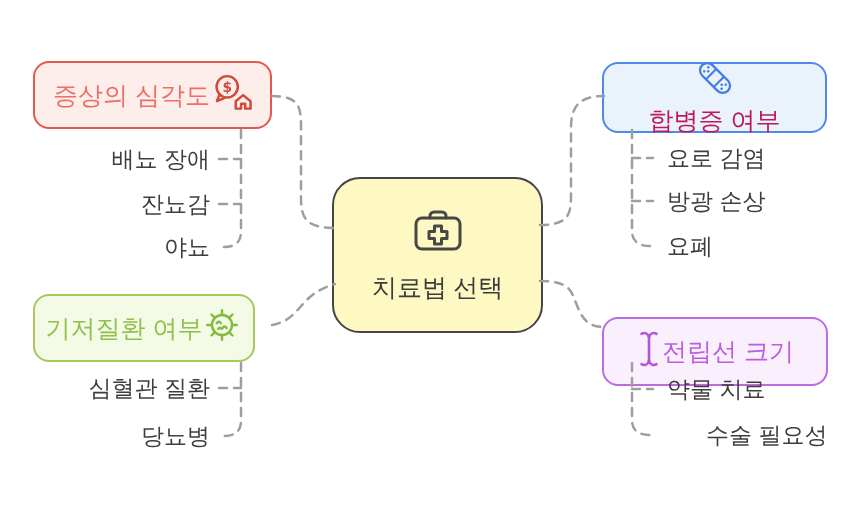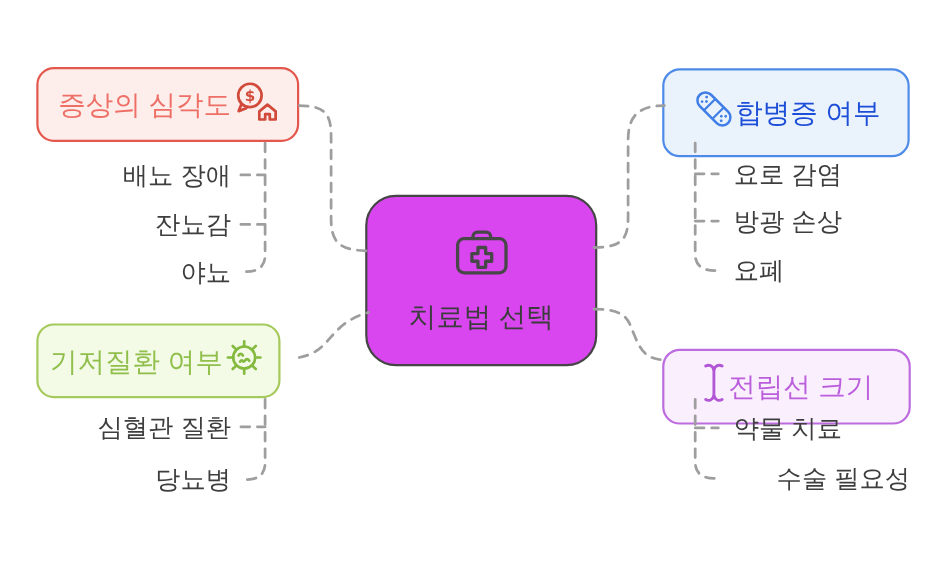--- a/index.html
+++ b/index.html
@@ -20,30 +20,30 @@
     stroke-dasharray:8 7;stroke-linecap:round;
   }
   
   .branch-box{
     position:absolute;z-index:2;
     display:flex;align-items:center;justify-content:center;
     border:2.5px solid;border-radius:16px;box-sizing:border-box;
     font-size:25px;white-space:nowrap;cursor:pointer;
   }
   .box-severity   {left:33px; top:61px;  width:239px;height:68px; background:#fdeeec;border-color:#e4574c;color:#ee6f66;}
-  .box-complic    {left:602px;top:62px;  width:225px;height:81px; background:#eaf2fc;border-color:#4e8be8;color:#1d4ed8;}
+  .box-complic    {left:602px;top:62px;  width:225px;height:71px; background:#eaf2fc;border-color:#4e8be8;color:#be185d;flex-direction:column;}
   .box-underlying {left:33px; top:294px; width:222px;height:68px; background:#f3fae6;border-color:#a6c95c;color:#90bf4b;}
   .box-prostate   {left:602px;top:293px; width:226px;height:69px; background:#faf0fd;border-color:#bd6cdf;color:#bb5fdd;margin-top:24px;}
   
   .center-box{
     position:absolute;z-index:2;
     left:332px;top:177px;width:211px;height:156px;box-sizing:border-box;
-    background:#d946ef;border:2.5px solid #454545;border-radius:28px;
+    background:#fef9c3;border:2.5px solid #454545;border-radius:28px;
     display:flex;flex-direction:column;align-items:center;justify-content:center;gap:12px;
-    color:#3c3c3c;font-size:25px;cursor:pointer;
+    color:#3c3c3c;font-size:25px;cursor:pointer;font-family:Liberation Serif, serif;
   }
   
   .child{
     position:absolute;z-index:2;
     font-size:23px;line-height:30px;color:#3e3e3e;white-space:nowrap;cursor:pointer;
   }
   .child.l{right:648px;text-align:right;}
   .child.r{left:667px;text-align:left;}
   .icon{display:block;flex:0 0 auto;}
 </style>

